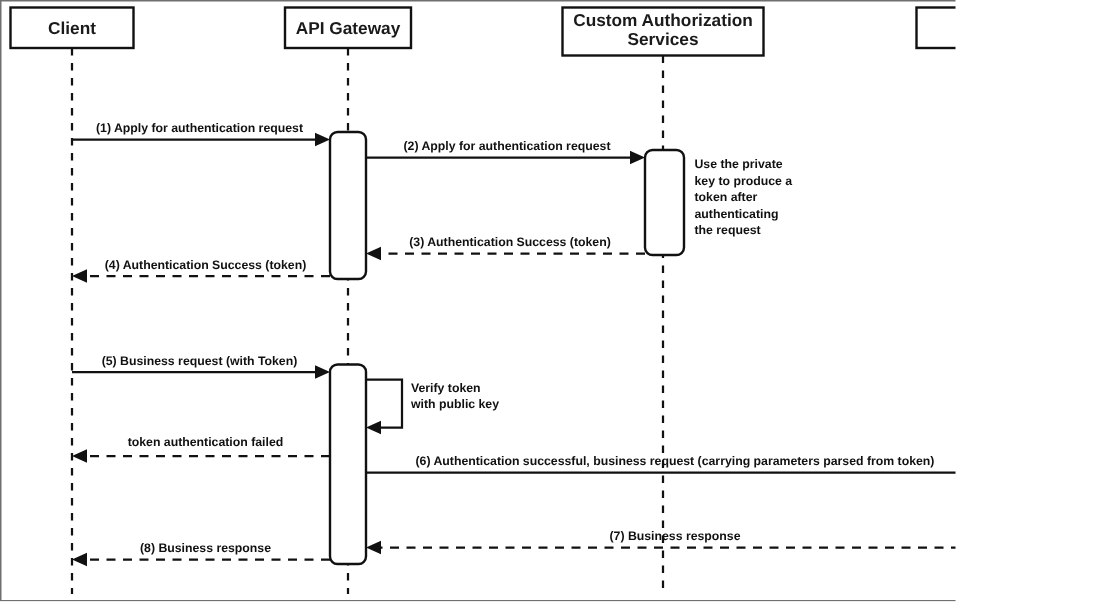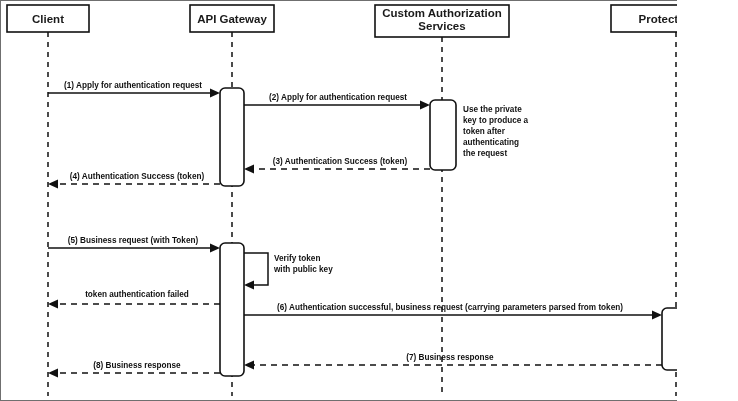--- a/index.html
+++ b/index.html
@@ -11,21 +11,20 @@
   body {
     font-family: "Liberation Sans", sans-serif;
     -webkit-font-smoothing: antialiased;
   }
   #diagram-root {
     position: relative;
     width: 637px;
     height: 401px;
     background: #ffffff;
     overflow: hidden;
-    padding-left: 40px;
   }
   svg.diagram-canvas {
     position: absolute;
     left: 0;
     top: 0;
     width: 738px;
     height: 401px;
     display: block;
   }
   .participant-box {

